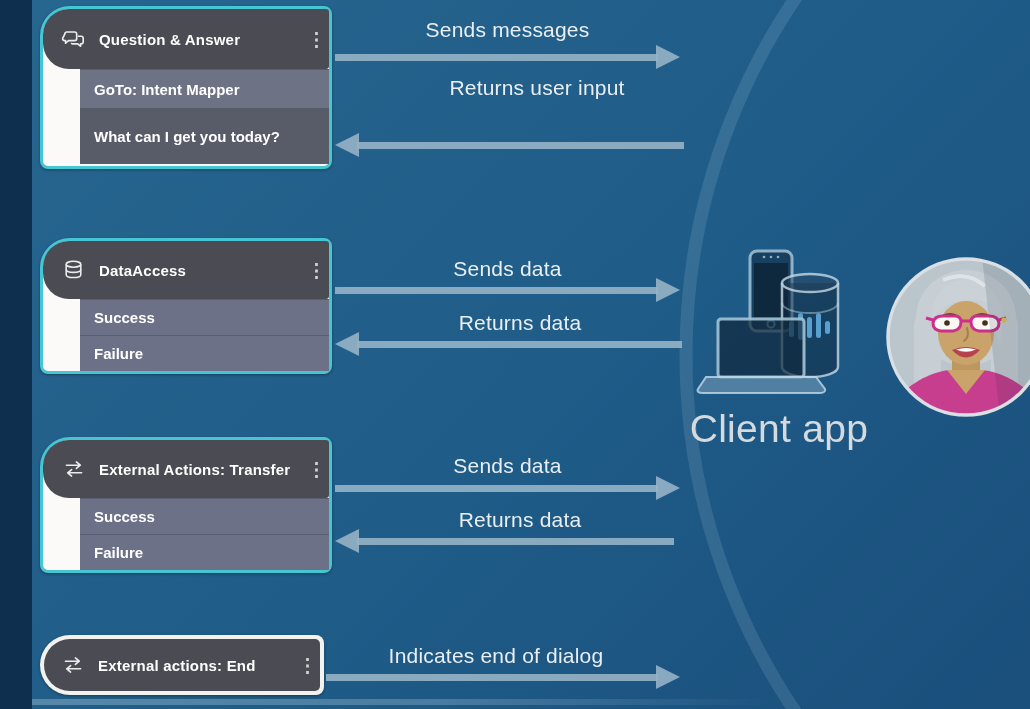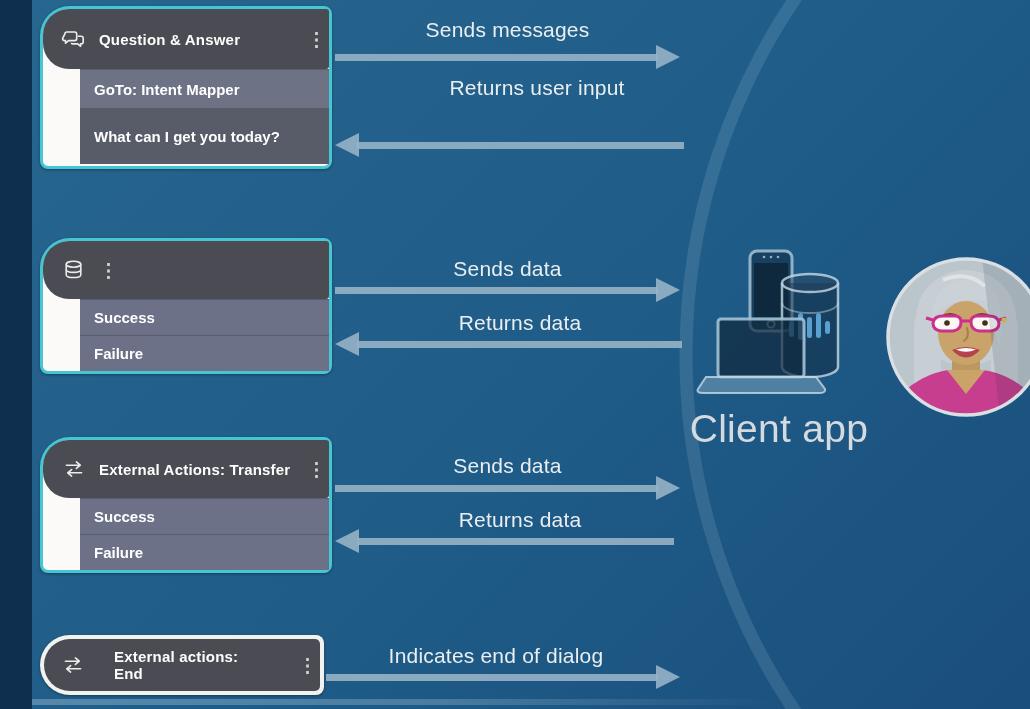--- a/index.html
+++ b/index.html
@@ -26,21 +26,21 @@
   .node-rows { margin-left:37px; }
   .row { background:#6c7188; border-top:1px solid #595d70; color:#ffffff; font-weight:bold;
     font-size:15px; padding:0 14px; display:flex; align-items:center; height:34px; }
   .row.message { background:#585b68; height:56px; border-top:none; font-size:15px; }
   .row.goto { height:38px; background:#6d7285; }
 
   
   .node-end { position:absolute; left:8px; top:635px; width:284px; height:60px;
     background:#f2f2ef; border-radius:30px 8px 8px 30px; box-shadow:0 1px 3px rgba(0,0,0,0.35); }
   .end-pill { position:absolute; left:4px; top:4px; right:4px; bottom:4px; background:#4b4c53;
-    border-radius:26px 5px 5px 26px; display:flex; align-items:center; gap:28px; padding:0 10px 0 16px; }
+    border-radius:26px 5px 5px 26px; display:flex; align-items:center; gap:12px; padding:0 10px 0 16px; }
 
   
   .arrow { position:absolute; height:24px; }
   .arrow .shaft { position:absolute; top:8.5px; height:7px; background:rgba(150,178,199,0.9); }
   .arrow.right .shaft { left:0; right:22px; }
   .arrow.left  .shaft { left:22px; right:0; }
   .arrow .head { position:absolute; top:0; width:0; height:0;
     border-top:12px solid transparent; border-bottom:12px solid transparent; }
   .arrow.right .head { right:0; border-left:24px solid rgba(150,178,199,0.9); }
   .arrow.left  .head { left:0;  border-right:24px solid rgba(150,178,199,0.9); }
@@ -86,20 +86,21 @@
 
   <div class="node" style="top:238px;height:136px">
     <div class="node-header">
       <span class="node-icon">
         <svg width="25" height="25" viewBox="0 0 24 24" fill="none" stroke="#ececec" stroke-width="1.5">
           <ellipse cx="12" cy="6" rx="7" ry="2.8"></ellipse>
           <path d="M5 6 v10 c0 1.6 3.1 2.8 7 2.8 s7-1.2 7-2.8 v-10"></path>
           <path d="M5 11 c0 1.6 3.1 2.8 7 2.8 s7-1.2 7-2.8"></path>
         </svg>
       </span>
+      <span class="node-title">DataAccess</span>
       <span class="kebab">⋮</span>
     </div>
     <div class="node-rows">
       <div class="row" style="height:35px">
         <span>Success</span>
       </div>
       <div class="row" style="height:35px">
         <span>Failure</span>
       </div>
     </div>

